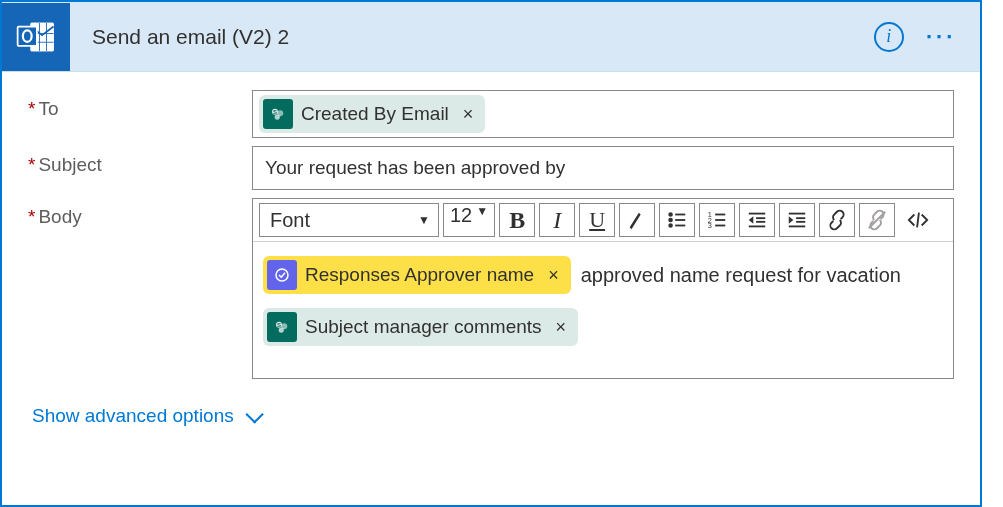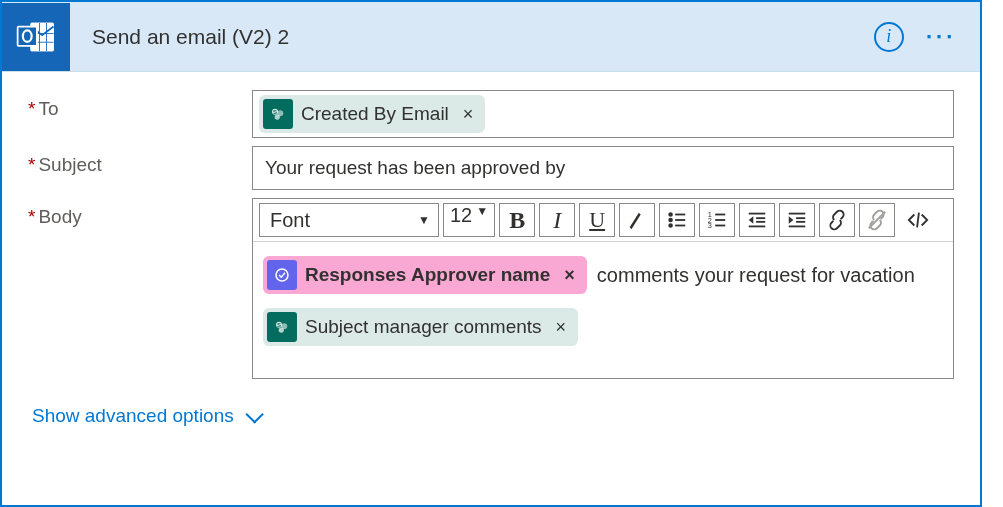--- a/index.html
+++ b/index.html
@@ -103,21 +103,21 @@
     .subject-text { padding-left: 6px; }
     .token {
       display: inline-flex;
       align-items: center;
       height: 38px;
       border-radius: 6px;
       font-size: 19px;
       color: #323130;
     }
     .token-sp { background: #dbeae7; }
-    .token-approval { background: #f9a8d4; font-weight: bold; }
+    .token-approval { background: #fde047; }
     .token-icon {
       width: 30px;
       height: 30px;
       margin: 0 8px 0 4px;
       border-radius: 3px;
       display: flex;
       align-items: center;
       justify-content: center;
       flex-shrink: 0;
     }
@@ -367,21 +367,21 @@
             <span class="token token-approval">
               <span class="token-icon token-icon-approval">
                 <svg viewBox="0 0 24 24" width="18" height="18" fill="none" stroke="#fff" stroke-width="2">
                     <circle cx="12" cy="12" r="8"></circle>
                     <path d="M8 12 L11 15 L16 9"></path>
                   </svg>
               </span>
               <span class="token-label">Responses Approver name</span>
               <span class="token-remove">×</span>
             </span>
-            <span class="rte-text">comments your request for vacation</span>
+            <span class="rte-text">approved name request for vacation</span>
           </div>
           <div class="rte-line">
             <span class="token token-sp">
               <span class="token-icon token-icon-sp">
                 <svg viewBox="0 0 24 24" width="18" height="18">
                     <circle cx="8" cy="9" r="4" fill="#fff" opacity="0.85"></circle>
                     <circle cx="15" cy="11" r="4" fill="#fff" opacity="0.55"></circle>
                     <circle cx="11" cy="16" r="3.5" fill="#fff" opacity="0.7"></circle>
                     <text x="8" y="12" font-size="8" fill="#036c5f" font-weight="bold" text-anchor="middle">S</text>
                   </svg>

